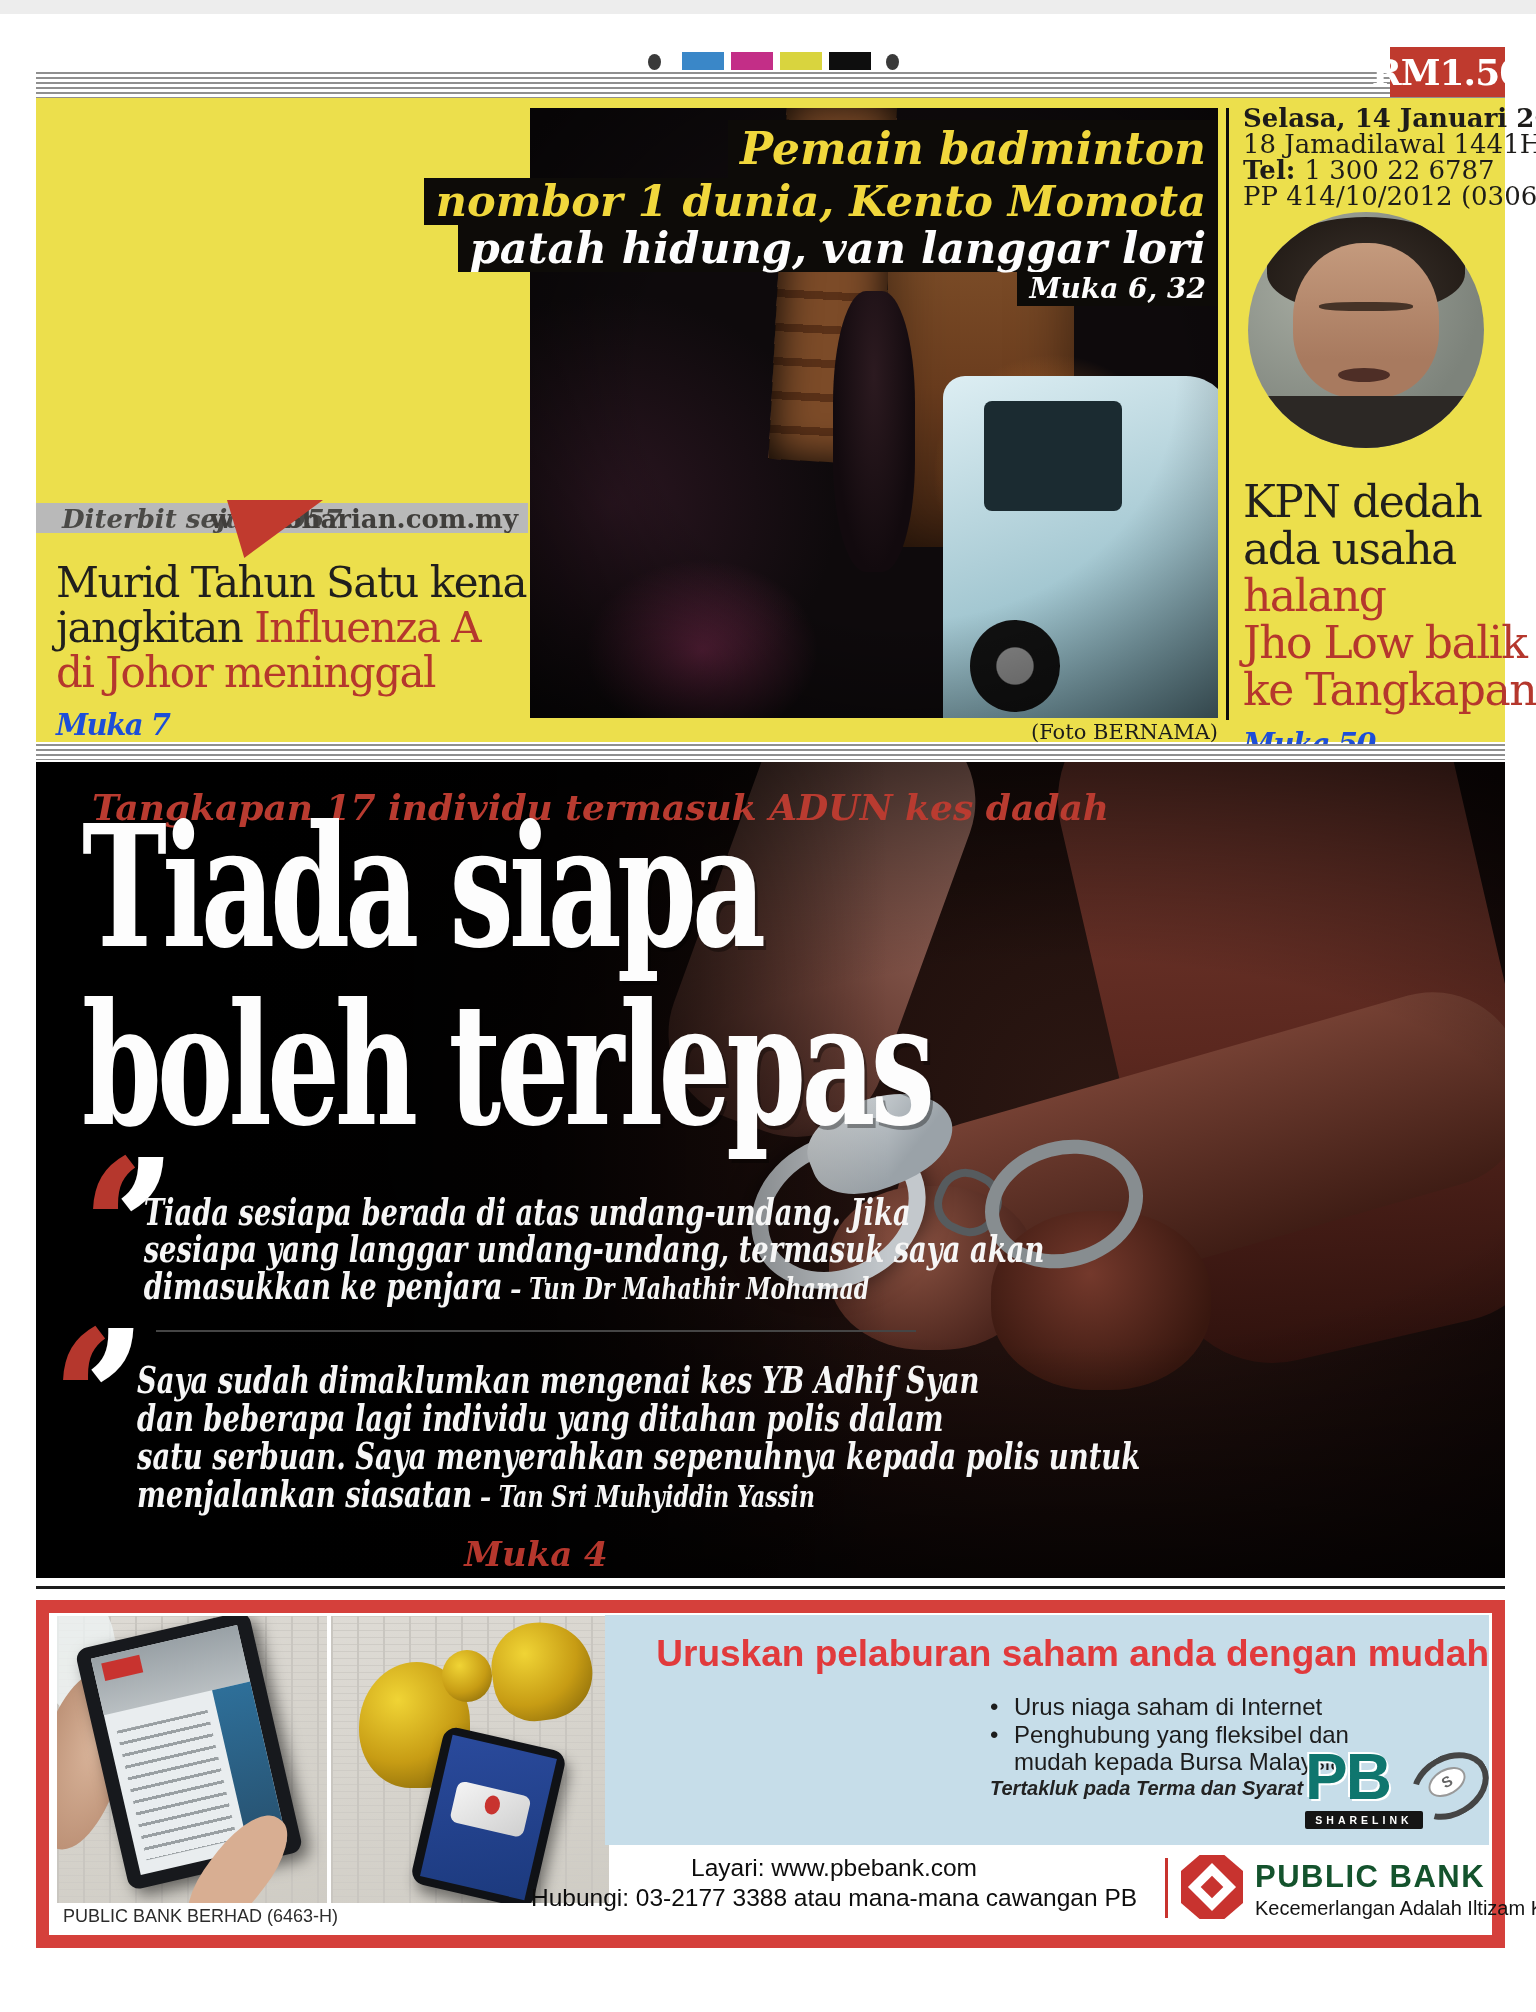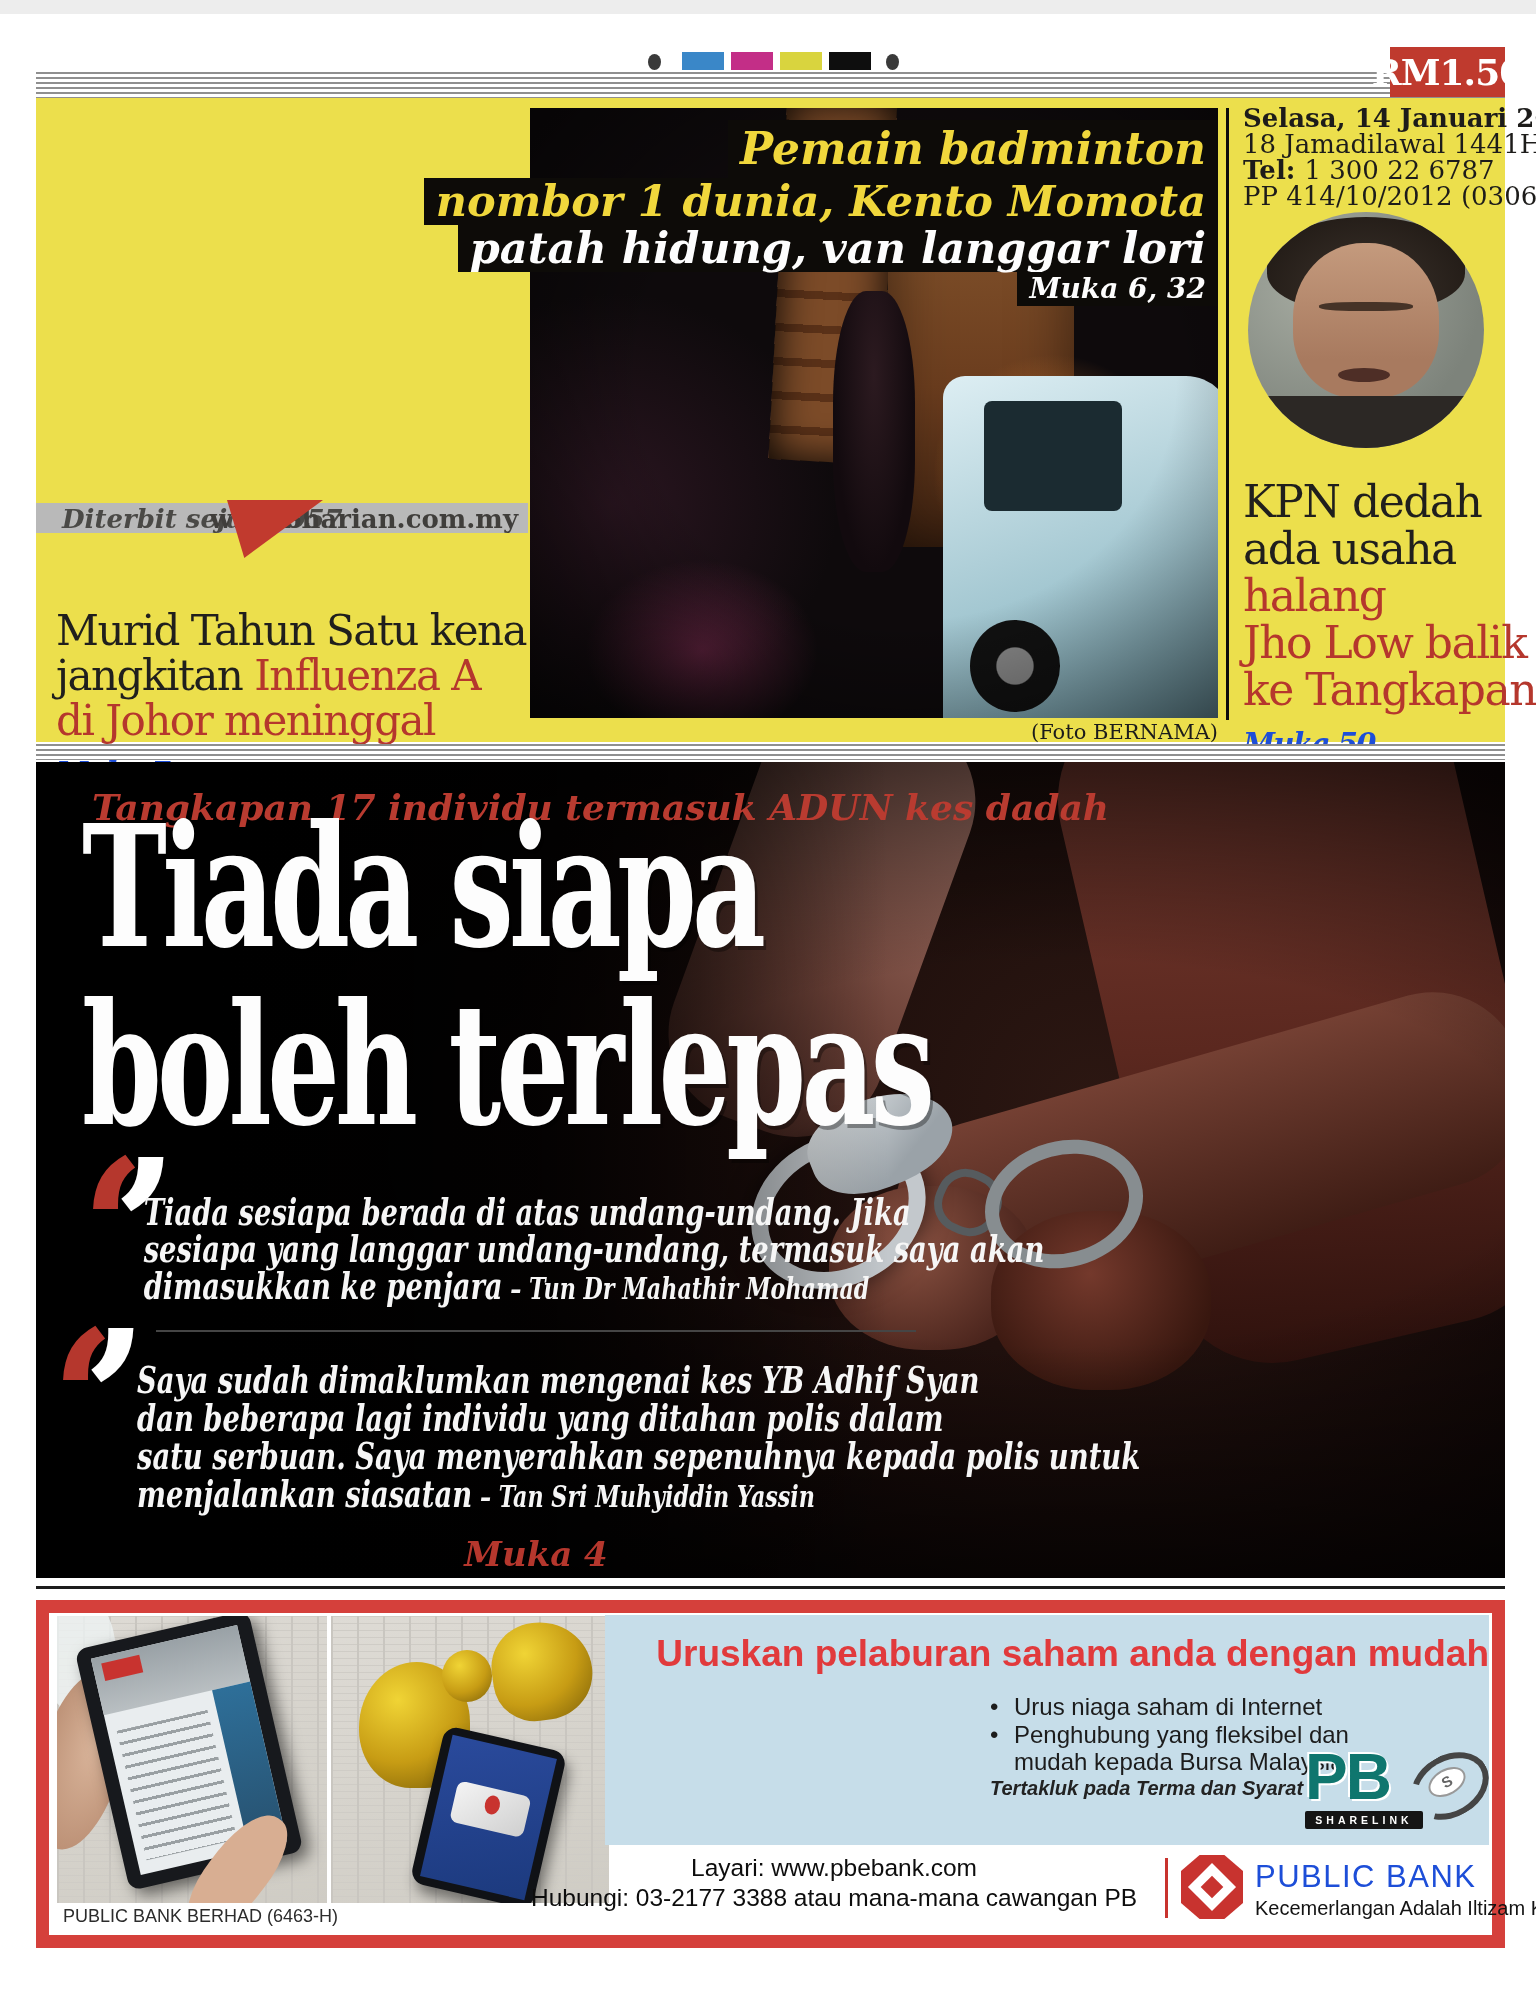--- a/index.html
+++ b/index.html
@@ -21,21 +21,21 @@
   .band{left:36px;top:98px;width:1469px;height:644px;background:#ecdf4c;}
   .mast-red{left:0;top:16px;width:492px;height:389px;background:#c13a2e;overflow:hidden;}
   .mast-tag{right:26px;top:10px;color:#cdc3bd;font-style:italic;font-weight:bold;font-size:38px;white-space:nowrap;}
   .mast-bh{left:0;top:22px;width:100%;text-align:center;color:#fff;font-weight:bold;font-size:300px;line-height:300px;letter-spacing:-8px;}
   .mast-name{left:0;bottom:14px;width:100%;text-align:center;color:#fff;font-weight:bold;font-size:63px;letter-spacing:-2px;}
   .gray-strip{left:0;top:405px;width:492px;height:30px;background:#b9b9b9;}
   .gray-strip .since{position:absolute;left:26px;top:1px;font-style:italic;font-weight:bold;font-size:26px;color:#4a4946;}
   .gray-strip .site{position:absolute;right:10px;top:1px;font-weight:bold;font-size:26px;color:#403e3b;}
   .tail{left:191px;top:402px;width:96px;height:58px;background:#c13a2e;clip-path:polygon(0 0,100% 0,18% 100%);}
 
-  .murid{left:20px;top:462px;font-size:42px;line-height:45px;color:#201f1d;letter-spacing:-1.5px;white-space:nowrap;margin-top:48px;}
+  .murid{left:20px;top:462px;font-size:42px;line-height:45px;color:#201f1d;letter-spacing:-1.5px;white-space:nowrap;}
   .red-txt{color:#b5372d;}
   .muka-small{font-weight:bold;font-style:italic;font-size:29px;color:#1d4ed8;margin-top:8px;}
 
   
   .crash{left:494px;top:10px;width:688px;height:610px;background:#0e0a0c;overflow:hidden;}
   .crash .blob{position:absolute;}
   .crash-maroon{left:-10%;top:30%;width:55%;height:70%;background:radial-gradient(ellipse at 40% 50%,#45203380 0%,transparent 70%);}
   .crash-crate{left:36%;top:-2%;width:16%;height:60%;background:repeating-linear-gradient(180deg,#7c4b28 0 26px,#5a3118 26px 34px);transform:rotate(3deg);box-shadow:0 0 40px #000 inset;}
   .crash-truck{left:52%;top:6%;width:27%;height:66%;background:linear-gradient(180deg,#8a5a30,#6b3d1e 60%,#3c2110);box-shadow:0 0 60px #00000088 inset;}
   .crash-glow{left:56%;top:40%;width:40%;height:40%;background:radial-gradient(circle,#ffc66a 0%,#ff983f55 30%,transparent 65%);}
@@ -145,21 +145,21 @@
             font-size:10.5px;font-weight:bold;letter-spacing:4px;text-align:center;line-height:18px;border-radius:2px;}
   .shl .mouse-ring{position:absolute;left:104px;top:-4px;width:70px;height:50px;border:6px solid #454545;border-left-color:transparent;border-radius:50%;transform:rotate(-30deg);}
   .shl .mouse-body{position:absolute;left:122px;top:10px;width:36px;height:22px;background:#fff;border:2px solid #999;border-radius:50%;transform:rotate(-30deg);
                    font-size:15px;font-weight:bold;color:#666;text-align:center;line-height:22px;}
   .contact{left:420px;top:240px;width:730px;text-align:center;font-size:24.5px;line-height:30px;color:#0d0d0d;}
   .pb-vline{left:1116px;top:245px;width:3px;height:60px;background:#c8332f;}
   .pb-diamond{left:1132px;top:242px;width:62px;height:64px;background:#c8332f;
               clip-path:polygon(30% 0,70% 0,100% 25%,100% 75%,70% 100%,30% 100%,0 75%,0 25%);}
   .pb-diamond .sq{position:absolute;left:14px;top:15px;width:34px;height:34px;background:#fff;transform:rotate(45deg);}
   .pb-diamond .c{position:absolute;left:23px;top:24px;width:16px;height:16px;background:#c8332f;transform:rotate(45deg);}
-  .pb-name{left:1206px;top:246px;font-size:31px;font-weight:normal;letter-spacing:1.5px;color:#1d4ed8;white-space:nowrap;}
+  .pb-name{left:1206px;top:246px;font-size:31px;font-weight:bold;letter-spacing:1.5px;color:#14532d;white-space:nowrap;}
   .pb-tag{left:1206px;top:284px;font-size:20px;color:#131313;white-space:nowrap;}
   .berhad{left:14px;top:293px;font-size:18px;color:#2c2c2c;white-space:nowrap;}
 </style>
 </head>
 <body>
 
 <div id="canvas" class="nosel">
 
   <div class="abs top-strip"></div>
   <div class="abs reg-dot" style="left:648px;"></div>

